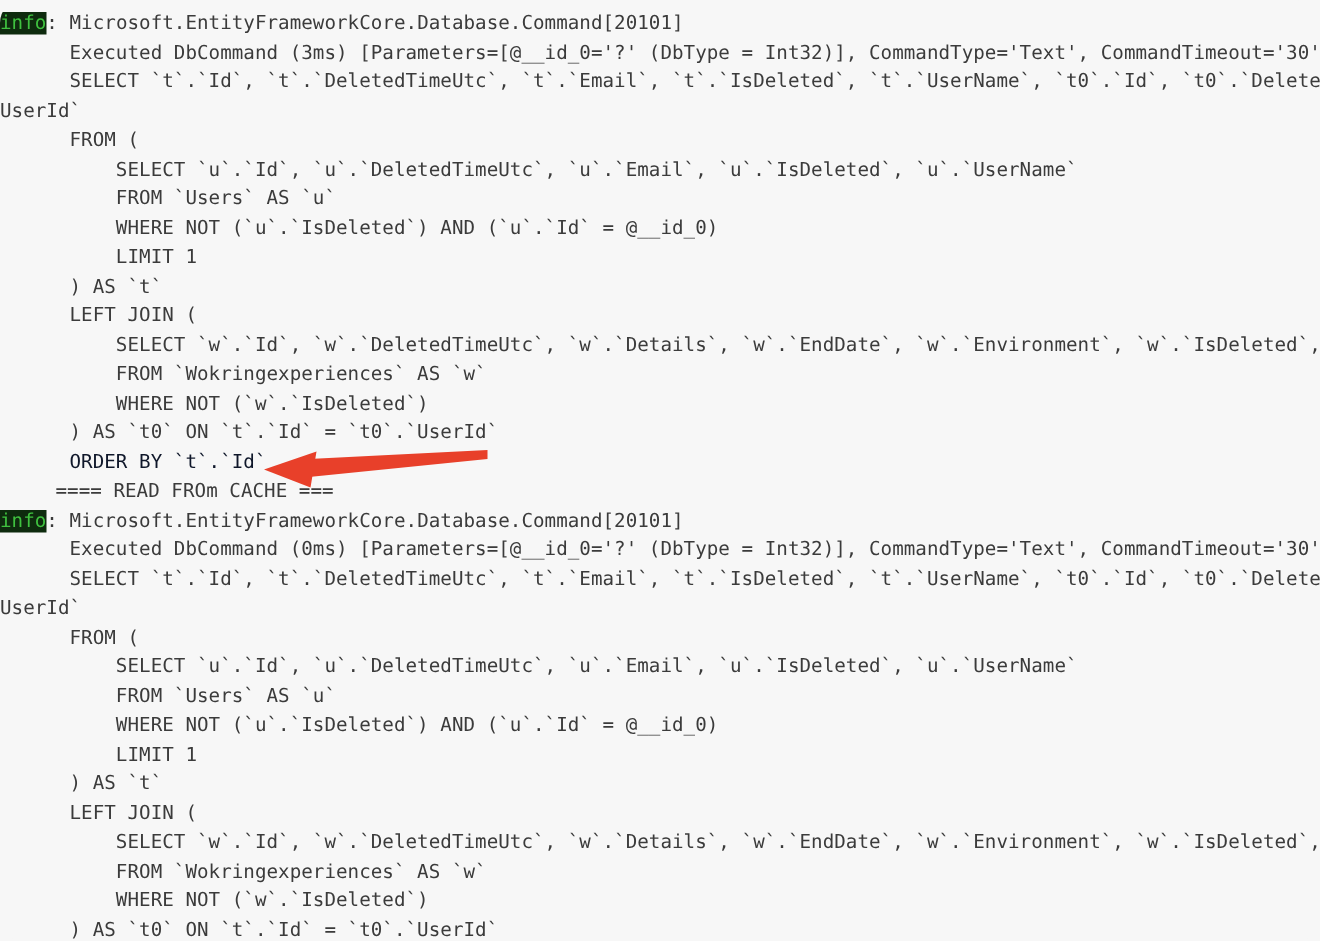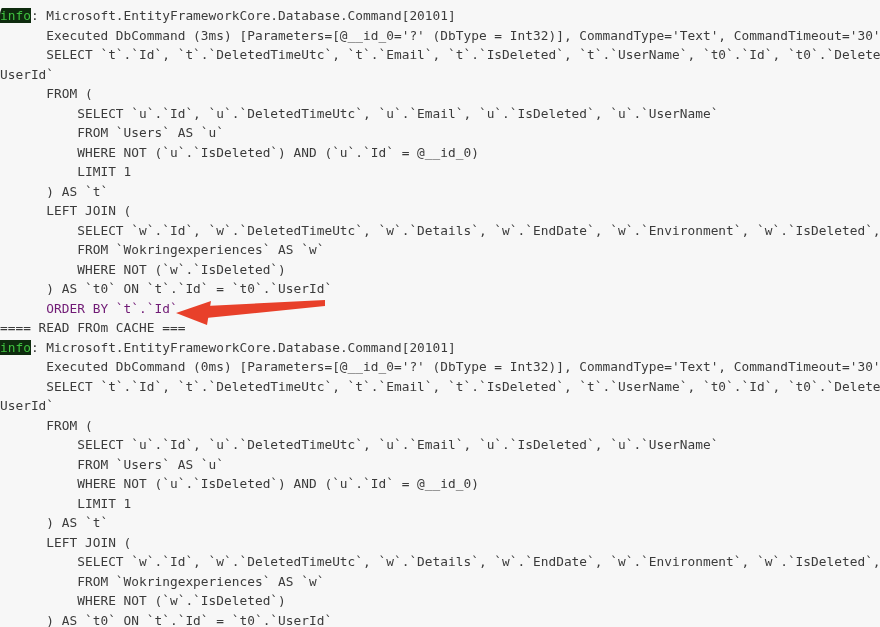--- a/index.html
+++ b/index.html
@@ -29,20 +29,21 @@
     height: 19.5px;
     line-height: 19.5px;
     font-size: 12.8px;
     color: #3b3b3b;
     white-space: pre;
     letter-spacing: 0.02px;
     overflow: hidden;
   }
   .log-line.sep {
     color: #3b3b3b;
+    margin-left: 37px;
   }
   .level-badge {
     background: #0e2b0e;
     color: #3fc13f;
     padding: 0 0px;
     font-size: 12.8px;
     font-family: "DejaVu Sans Mono", "Liberation Mono", monospace;
   }
   .arrow-layer {
     position: absolute;
@@ -65,21 +66,21 @@
     <div class="log-line" style="color: rgb(59, 59, 59);"><span>          SELECT `u`.`Id`, `u`.`DeletedTimeUtc`, `u`.`Email`, `u`.`IsDeleted`, `u`.`UserName`</span></div>
     <div class="log-line" style="color: rgb(59, 59, 59);"><span>          FROM `Users` AS `u`</span></div>
     <div class="log-line" style="color: rgb(59, 59, 59);"><span>          WHERE NOT (`u`.`IsDeleted`) AND (`u`.`Id` = @__id_0)</span></div>
     <div class="log-line" style="color: rgb(59, 59, 59);"><span>          LIMIT 1</span></div>
     <div class="log-line" style="color: rgb(59, 59, 59);"><span>      ) AS `t`</span></div>
     <div class="log-line" style="color: rgb(59, 59, 59);"><span>      LEFT JOIN (</span></div>
     <div class="log-line" style="color: rgb(59, 59, 59);"><span>          SELECT `w`.`Id`, `w`.`DeletedTimeUtc`, `w`.`Details`, `w`.`EndDate`, `w`.`Environment`, `w`.`IsDeleted`, `w`.`Name`, `w`.`StartDate`</span></div>
     <div class="log-line" style="color: rgb(59, 59, 59);"><span>          FROM `Wokringexperiences` AS `w`</span></div>
     <div class="log-line" style="color: rgb(59, 59, 59);"><span>          WHERE NOT (`w`.`IsDeleted`)</span></div>
     <div class="log-line" style="color: rgb(59, 59, 59);"><span>      ) AS `t0` ON `t`.`Id` = `t0`.`UserId`</span></div>
-    <div class="log-line" style="color: #701a75;"><span>      ORDER BY `t`.`Id`</span></div>
+    <div class="log-line" style="color: #0f172a;"><span>      ORDER BY `t`.`Id`</span></div>
     <div class="log-line sep" style="color: rgb(59, 59, 59);"><span>==== READ FROm CACHE ===</span></div>
     <div class="log-line" style="color: rgb(59, 59, 59);"><span class="level-badge" style="background: rgb(14, 43, 14); color: rgb(63, 193, 63);">info</span><span>: Microsoft.EntityFrameworkCore.Database.Command[20101]</span></div>
     <div class="log-line" style="color: rgb(59, 59, 59);"><span>      Executed DbCommand (0ms) [Parameters=[@__id_0='?' (DbType = Int32)], CommandType='Text', CommandTimeout='30']</span></div>
     <div class="log-line" style="color: rgb(59, 59, 59);"><span>      SELECT `t`.`Id`, `t`.`DeletedTimeUtc`, `t`.`Email`, `t`.`IsDeleted`, `t`.`UserName`, `t0`.`Id`, `t0`.`DeletedTimeUtc`, `t0`.`Details`</span></div>
     <div class="log-line" style="color: rgb(59, 59, 59);"><span>UserId`</span></div>
     <div class="log-line" style="color: rgb(59, 59, 59);"><span>      FROM (</span></div>
     <div class="log-line" style="color: rgb(59, 59, 59);"><span>          SELECT `u`.`Id`, `u`.`DeletedTimeUtc`, `u`.`Email`, `u`.`IsDeleted`, `u`.`UserName`</span></div>
     <div class="log-line" style="color: rgb(59, 59, 59);"><span>          FROM `Users` AS `u`</span></div>
     <div class="log-line" style="color: rgb(59, 59, 59);"><span>          WHERE NOT (`u`.`IsDeleted`) AND (`u`.`Id` = @__id_0)</span></div>
     <div class="log-line" style="color: rgb(59, 59, 59);"><span>          LIMIT 1</span></div>

